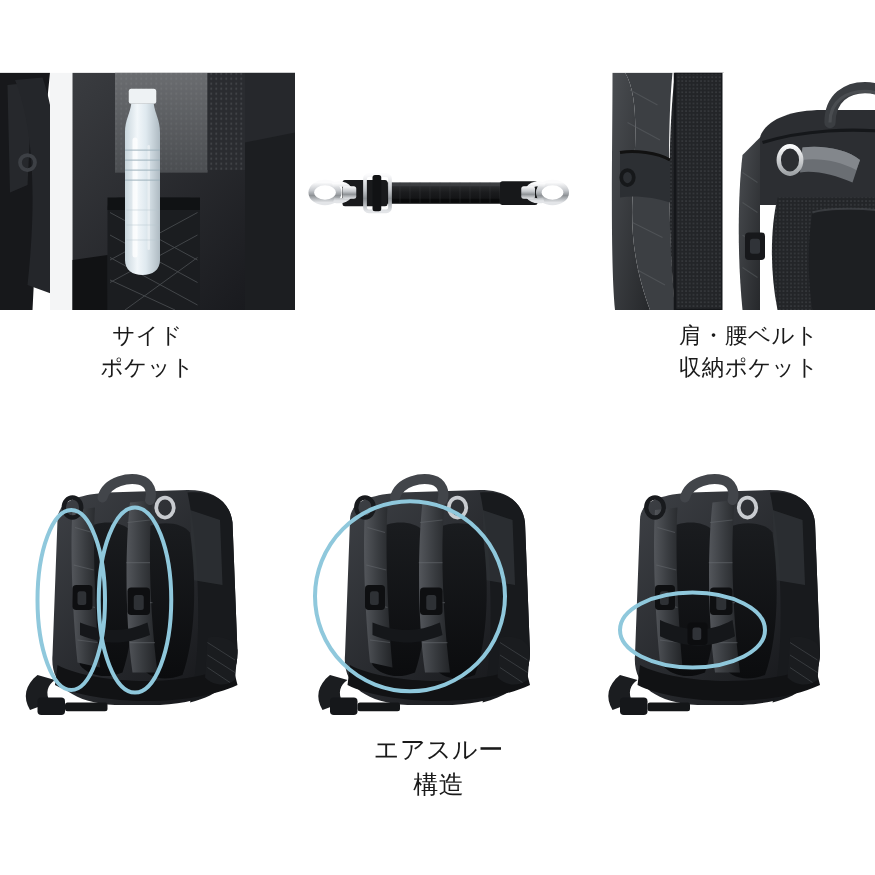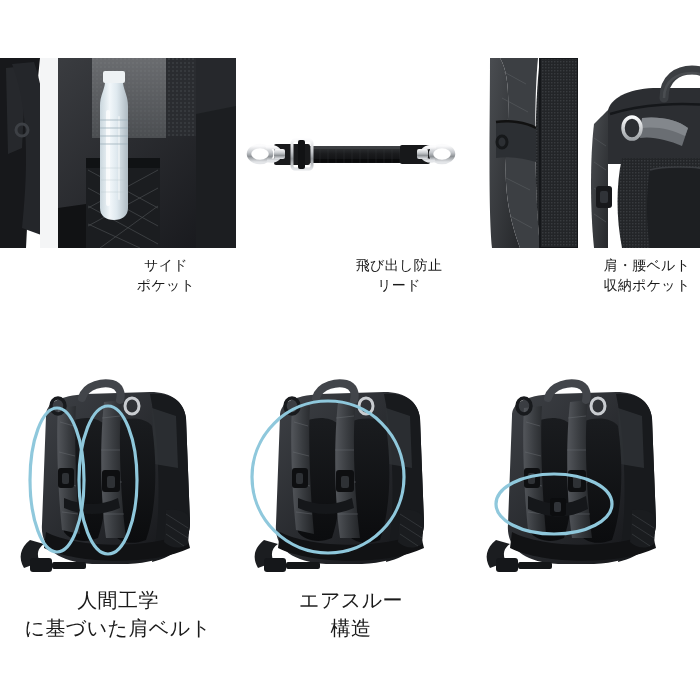--- a/index.html
+++ b/index.html
@@ -11,21 +11,21 @@
   .grid{position:absolute;inset:0;}
 
   
   .cell{position:absolute;}
   .photo{position:absolute;overflow:hidden;background:#ffffff;}
   .caption{
     position:absolute;width:100%;text-align:center;
     color:#1a1a1a;line-height:1.42;letter-spacing:.02em;
     white-space:pre-line;
   }
-  .cap-top{font-size:14px;margin-left:48px;}
+  .cap-top{font-size:18px;}
   .cap-bot{font-size:20px;}
 
   
   #cell-side-pocket{left:0px;top:58px;width:236px;height:262px;}
   #cell-side-pocket .photo{left:0;top:0;width:236px;height:190px;}
   #cell-side-pocket .caption{top:198px;}
 
   #cell-safety-lead{left:240px;top:58px;width:222px;height:262px;}
   #cell-safety-lead .photo{left:0;top:0;width:222px;height:190px;}
   #cell-safety-lead .caption{top:198px;}
@@ -168,22 +168,20 @@
           <rect x="24" y="-5" width="11" height="10" rx="2" fill="url(#sl_metal)"></rect>
         </g>
 
         <g transform="translate(212,96) scale(-1,1)">
           <ellipse cx="10" cy="0" rx="11" ry="8" fill="none" stroke="url(#sl_metal)" stroke-width="4.5"></ellipse>
           <path d="M16 -6 C24 -9 30 -5 30 0 C30 5 24 8 17 6" fill="none" stroke="url(#sl_metal)" stroke-width="4"></path>
           <rect x="24" y="-5" width="11" height="10" rx="2" fill="url(#sl_metal)"></rect>
         </g>
       </svg>
     </div>
-    <div class="caption cap-top">飛び出し防止
-リード</div>
   </div>
 
   <div class="cell" id="cell-belt-pocket">
     <div class="photo">
       <svg class="art" viewBox="0 0 234 190" preserveAspectRatio="none">
         <defs>
           <pattern id="bp_mesh" width="3" height="3" patternUnits="userSpaceOnUse">
             <rect width="3" height="3" fill="#232528"></rect>
             <circle cx="0.8" cy="0.8" r="0.7" fill="#3e4145"></circle>
           </pattern>
@@ -311,22 +309,20 @@
 
         <path d="M166 138 C178 136 188 140 190 148 L188 172 C180 178 170 176 164 170 Z" fill="#1a1c1f"></path>
         <g stroke="#5d6166" stroke-width="0.7" opacity=".5">
           <path d="M166 142 L188 156 M166 152 L188 166 M166 162 L184 174"></path>
         </g>
 
         <ellipse cx="57" cy="108" rx="27" ry="72" fill="none" stroke="#8FC8DC" stroke-width="3.2"></ellipse>
         <ellipse cx="108" cy="108" rx="29" ry="74" fill="none" stroke="#8FC8DC" stroke-width="3.2"></ellipse>
       </svg>
     </div>
-    <div class="caption cap-bot">人間工学
-に基づいた肩ベルト</div>
   </div>
 
   <div class="cell" id="cell-air-through">
     <div class="photo">
       <svg class="art" viewBox="0 0 222 208" preserveAspectRatio="none">
         <defs>
           <linearGradient id="bk2_body" x1="0" y1="0" x2="1" y2="1">
             <stop offset="0" stop-color="#3e4146"></stop>
               <stop offset=".55" stop-color="#26282c"></stop>
             <stop offset="1" stop-color="#121316"></stop>

